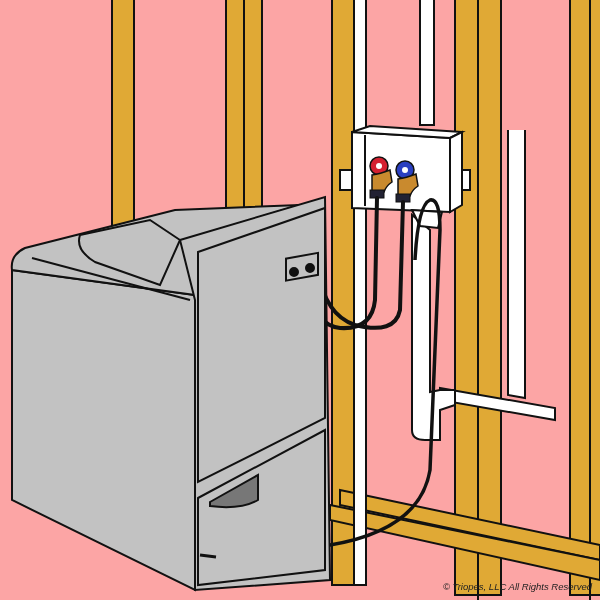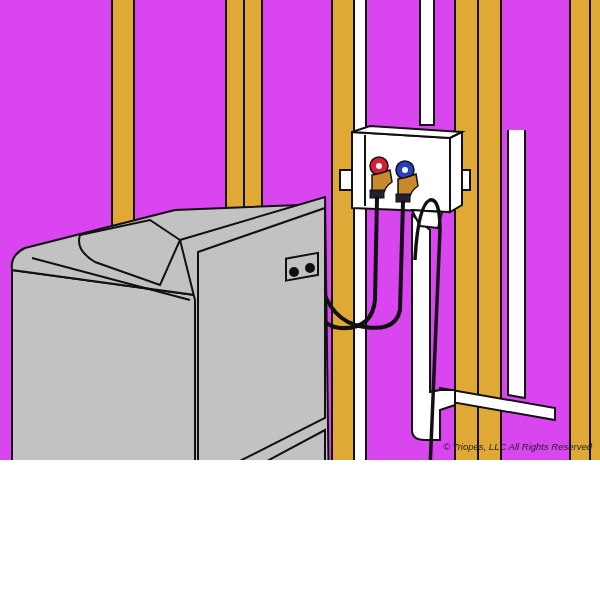--- a/index.html
+++ b/index.html
@@ -1,16 +1,16 @@
 <!DOCTYPE html>
 <html><head>
 <meta charset="utf-8">
 <style>
   html,body{margin:0;padding:0;background:#fff;}
-  #stage{position:relative;width:600px;height:460px;overflow:hidden;background:#d946ef;}
+  #stage{position:relative;width:600px;height:600px;overflow:hidden;background:#fca5a5;}
   svg{position:absolute;left:0;top:0;}
   .copyright{position:absolute;right:8px;bottom:8px;font-family:"Liberation Sans",sans-serif;font-style:italic;font-size:9.5px;color:#222;}
 </style>
 </head>
 <body>
 
 <div id="stage">
 <svg width="600" height="600" viewBox="0 0 600 600">
   <g stroke="#111" stroke-width="2">
 

